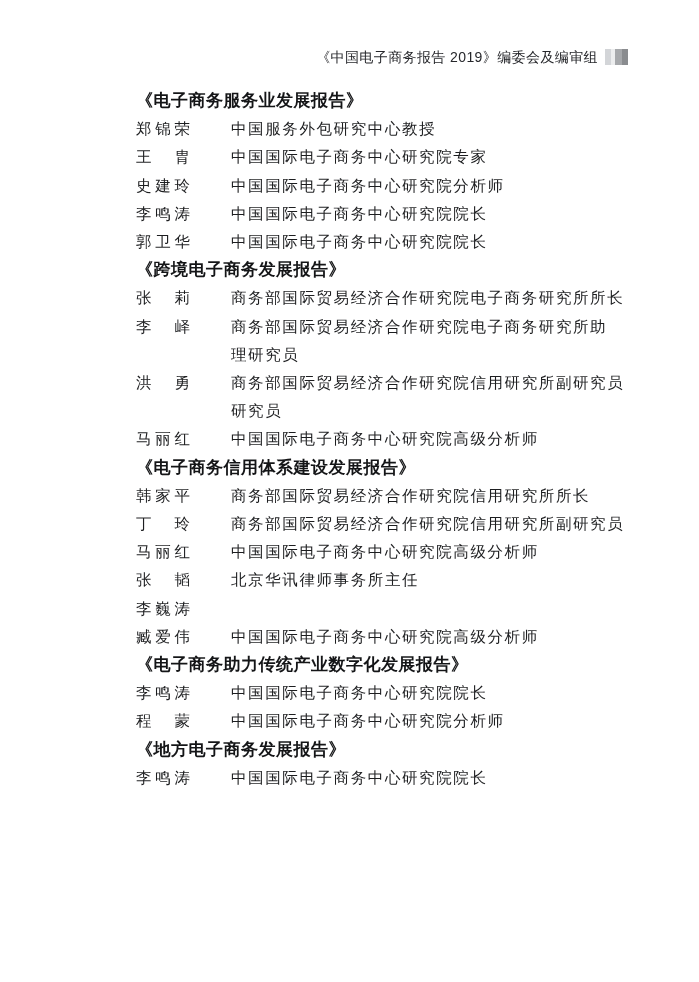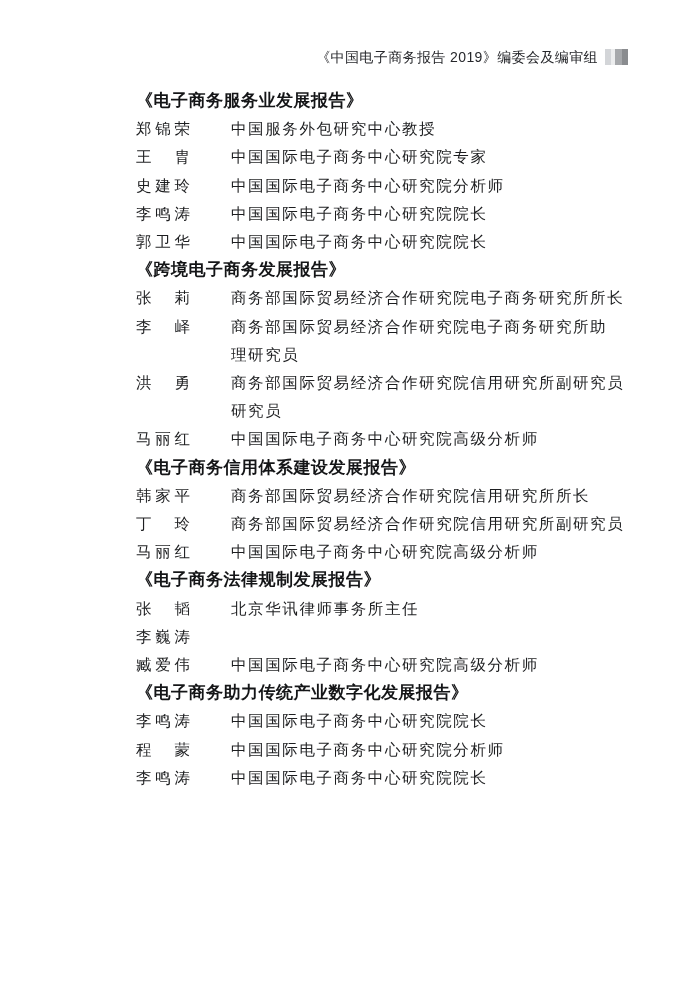--- a/index.html
+++ b/index.html
@@ -170,21 +170,20 @@
 
 
   <div class="member-row">
     <span class="member-name">马丽红</span>
     <span class="member-role">中国国际电子商务中心研究院高级分析师</span>
   </div>
 </div>
   </section>
 
   <section class="section">
-    <h2 class="sec-title">《电子商务法律规制发展报告》</h2>
     <div class="members">
   <div class="member-row">
     <span class="member-name">张韬</span>
     <span class="member-role">北京华讯律师事务所主任</span>
   </div>
 
   <div class="member-row">
     <span class="member-name">李巍涛</span>
   </div>
 
@@ -205,20 +204,21 @@
 
 
   <div class="member-row">
     <span class="member-name">程蒙</span>
     <span class="member-role">中国国际电子商务中心研究院分析师</span>
   </div>
 </div>
   </section>
 
   <section class="section">
+    <h2 class="sec-title">《地方电子商务发展报告》</h2>
     <div class="members">
   <div class="member-row">
     <span class="member-name">李鸣涛</span>
     <span class="member-role">中国国际电子商务中心研究院院长</span>
   </div>
 </div>
   </section>
 </div>
 
 </div>

